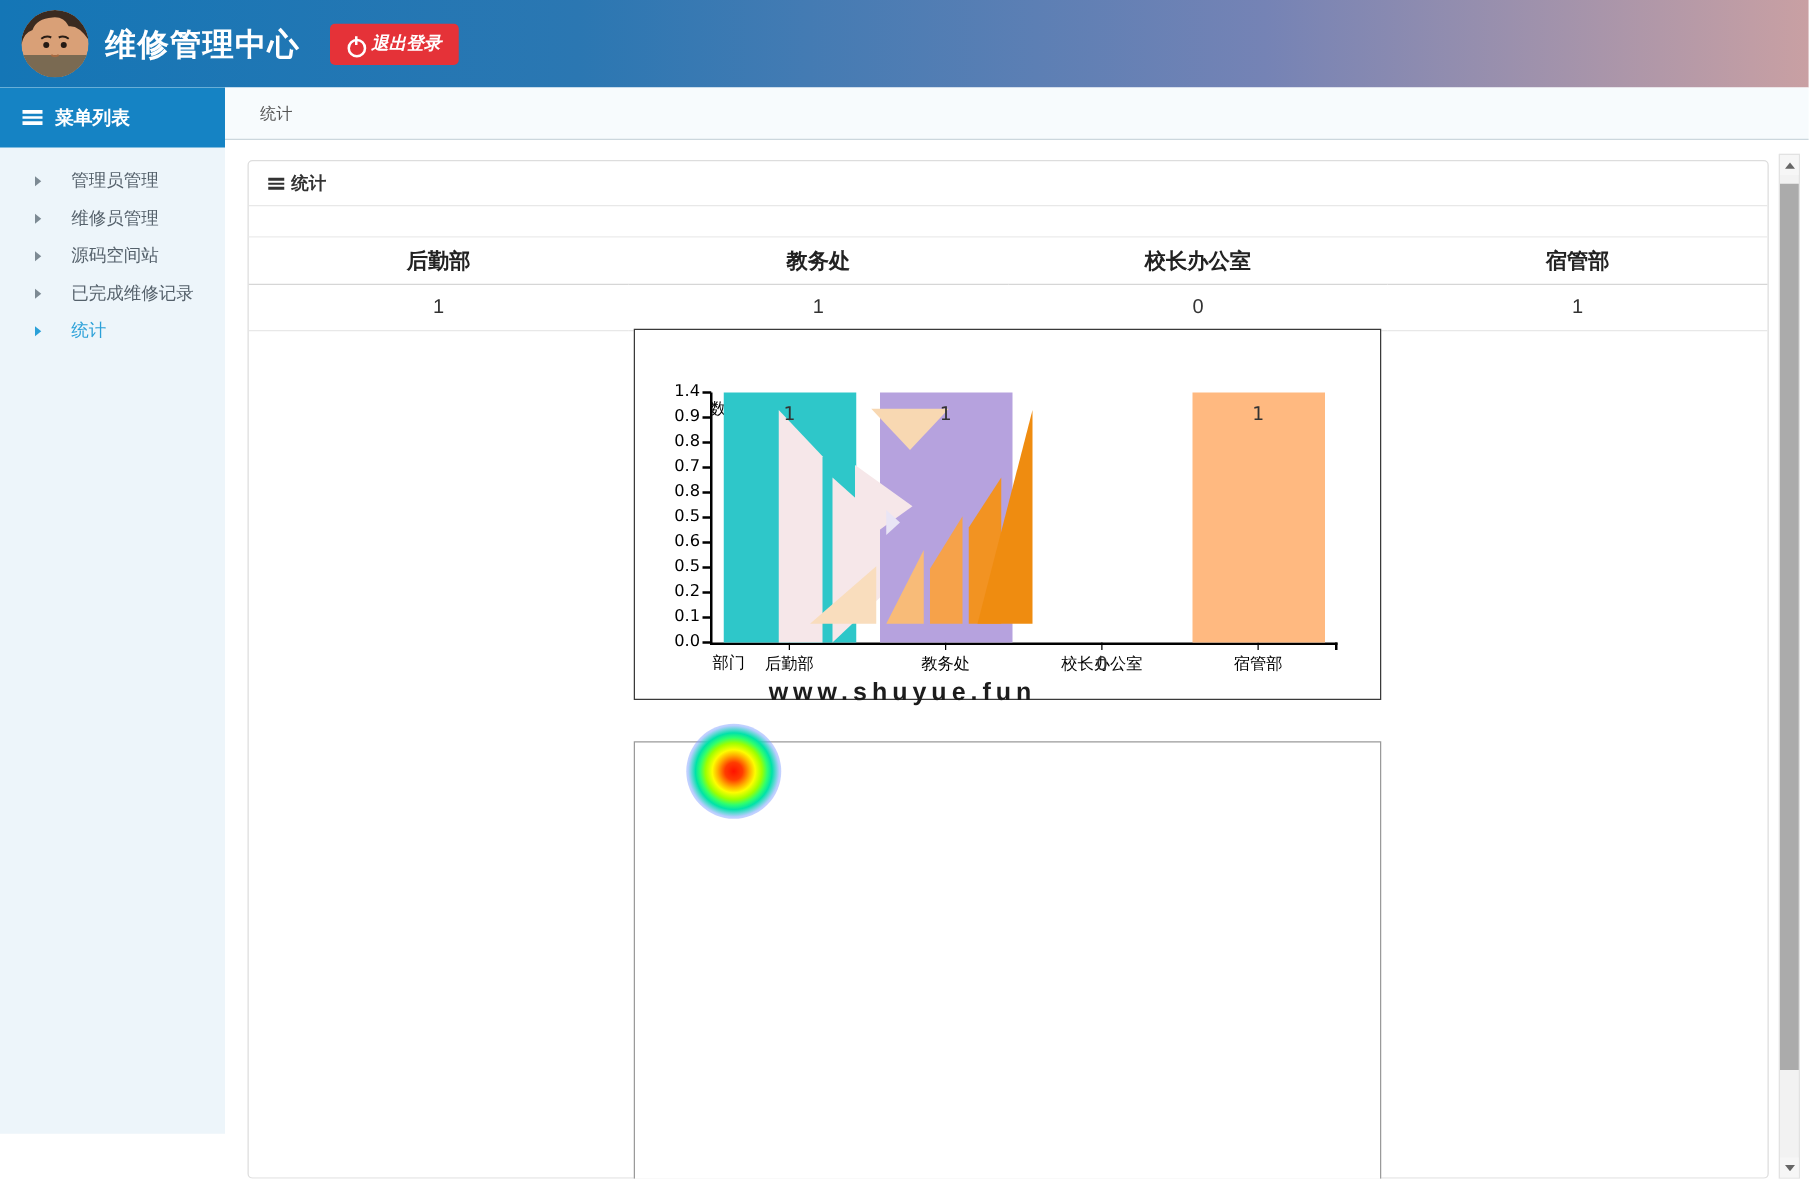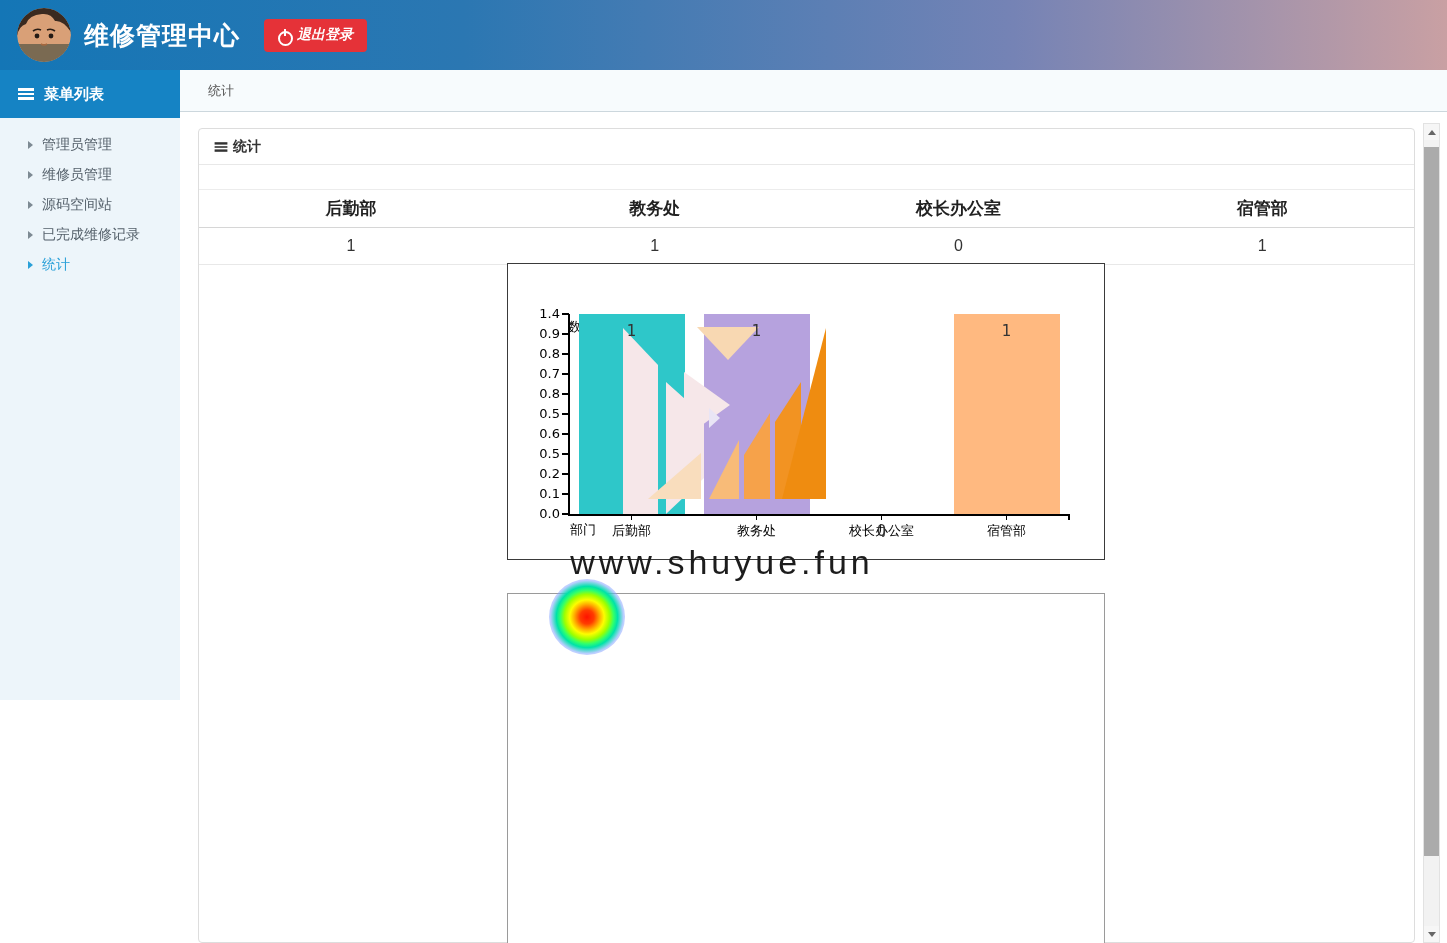--- a/index.html
+++ b/index.html
@@ -13,30 +13,30 @@
   .avatar { width:54px; height:54px; border-radius:50%; overflow:hidden; margin-left:17px; flex:0 0 auto; }
   .app-title { color:#fff; font-size:25px; font-weight:bold; margin-left:13px; letter-spacing:1px; }
   .logout-btn { margin-left:24px; background:#e53238; color:#fff; border:none; border-radius:4px;
     height:33px; padding:0 14px; font-size:14px; font-weight:bold; display:flex; align-items:center; gap:6px; cursor:pointer;
     font-family:inherit;font-style:italic; }
   .power-ico { width:13px; height:13px; position:relative; display:inline-block; }
   .power-ico::before { content:""; position:absolute; left:0; top:2px; width:11px; height:11px; border:2px solid #fff; border-radius:50%; }
   .power-ico::after { content:""; position:absolute; left:5.5px; top:0; width:2px; height:7px; background:#fff; }
 
   
-  .sidebar { position:absolute; left:0; top:70px; width:180px; height:630px; background:#edf5fa; }
+  .sidebar { position:absolute; left:0; top:70px; width:180px; height:837px; background:#edf5fa; }
   .menu-head { height:48px; background:#1583c4; color:#fff; display:flex; align-items:center; padding-left:18px; gap:10px;
     font-size:15px; font-weight:bold; }
   .burger { width:16px; height:12px; position:relative; }
   .burger i, .burger::before, .burger::after { content:""; position:absolute; left:0; width:16px; height:2.5px; background:currentColor; display:block; }
   .burger::before { top:0; } .burger i { top:4.7px; } .burger::after { top:9.4px; }
   .side-section { height:42px; display:flex; align-items:center; gap:9px; padding-left:20px;
     font-size:15px; font-weight:bold; color:#333; border-bottom:1px solid #dbe6ee; margin-top:3px; }
   .side-items { padding-top:12px; }
-  .side-item { height:30px; display:flex; align-items:center; padding-left:28px; gap:9px;
+  .side-item { height:30px; display:flex; align-items:center; padding-left:28px; gap:24px;
     font-size:14px; color:#55616b; cursor:pointer; }
   .tri { width:0; height:0; border-left:5px solid #7d8a93; border-top:4px solid transparent; border-bottom:4px solid transparent; }
   .side-item.active { color:#2aa0d8; }
   .side-item.active .tri { border-left-color:#2aa0d8; }
 
   
   .tabbar { position:absolute; left:180px; top:70px; width:1267px; height:42px; background:#f7fbfd;
     border-bottom:1px solid #ccd7dd; display:flex; align-items:center; }
   .tab { margin-left:28px; font-size:13px; color:#555; cursor:pointer; }
 
@@ -57,21 +57,21 @@
   .plot-el { position:absolute; }
   .wm-logo { position:absolute; left:0; top:0; z-index:3; pointer-events:none; }
 
   .heat-blob { position:absolute; left:369px; top:466px; width:76px; height:76px; border-radius:50%; z-index:30;
     background:radial-gradient(circle,
       #ff1200 0%, #ff3c00 13%, #ffb000 24%, #fdfd00 32%, #9dff00 42%,
       #2fff6e 50%, #00e2a8 57%, rgba(130,165,255,0.55) 68%, rgba(165,155,250,0.28) 78%, rgba(200,205,255,0) 90%); }
 
   .wm-text { position:absolute; left:327px; top:417px; width:430px; text-align:center; z-index:31; pointer-events:none; }
   .wm-line1 { font-size:37px; font-weight:bold; color:#0d0d0d; letter-spacing:3px; font-family:"DejaVu Sans","Liberation Sans",sans-serif; }
-  .wm-line2 { font-size:34px; font-weight:normal; color:#1c1c1c; letter-spacing:4px; margin-top:13px; }
+  .wm-line2 { font-size:20px; font-weight:bold; color:#1c1c1c; letter-spacing:4px; margin-top:13px; }
 
   
   .scrollbar { position:absolute; right:7px; top:123px; width:17px; height:820px; background:#f2f2f2; border:1px solid #e2e2e2; }
   .sb-btn { position:absolute; left:0; width:15px; height:16px; background:#f6f6f6; display:flex; align-items:center; justify-content:center; cursor:pointer; }
   .sb-up { top:0; } .sb-down { bottom:0; }
   .arr-up { width:0; height:0; border-left:4px solid transparent; border-right:4px solid transparent; border-bottom:5px solid #666; }
   .arr-down { width:0; height:0; border-left:4px solid transparent; border-right:4px solid transparent; border-top:5px solid #666; }
   .sb-thumb { position:absolute; left:0; top:23px; width:15px; height:709px; background:#ababab; cursor:grab; }
 </style>
 </head>

